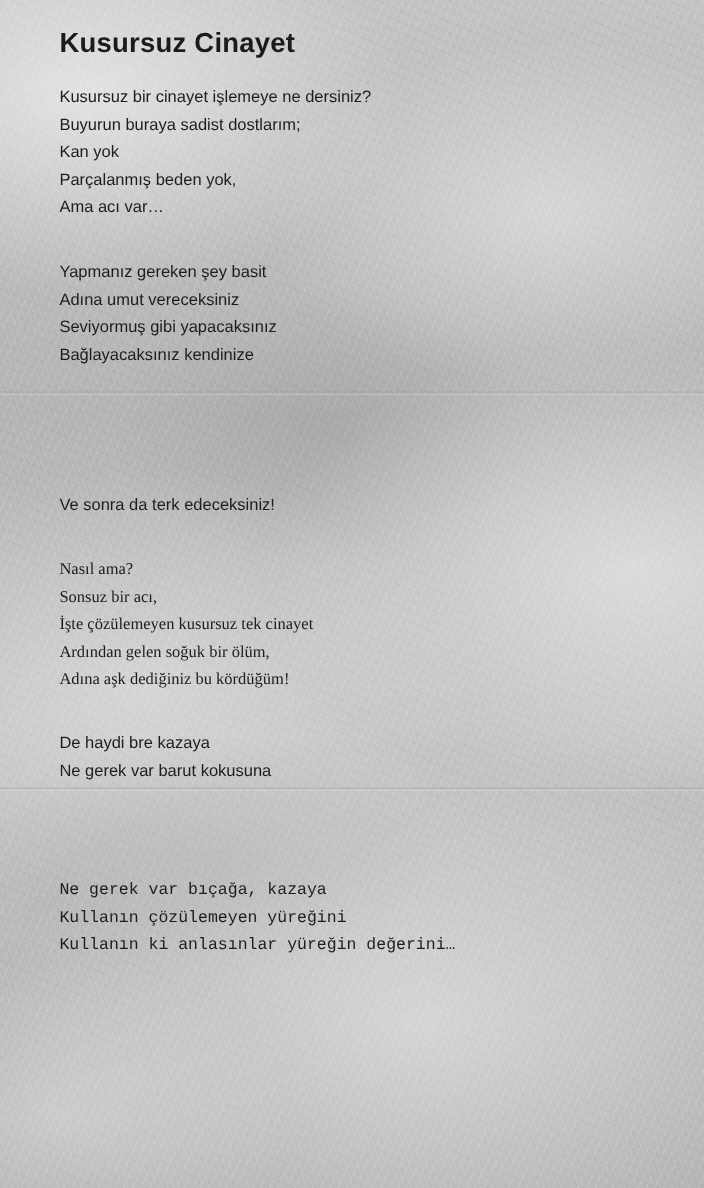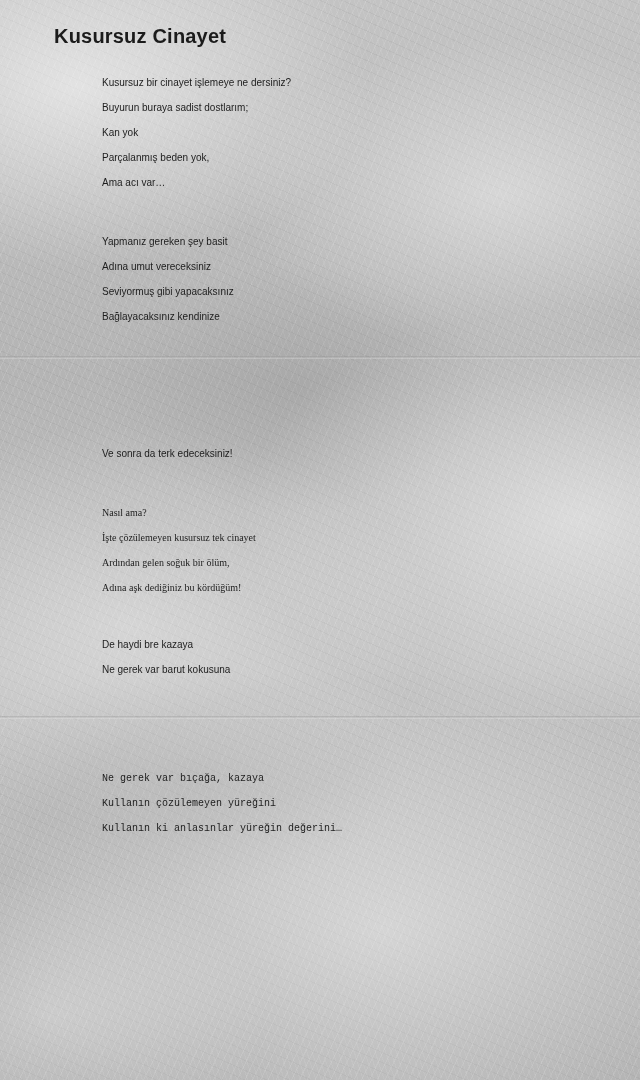--- a/index.html
+++ b/index.html
@@ -47,37 +47,36 @@
   }
   .seam.s1 { top: 356px; }
   .seam.s2 { top: 716px; }
 
   .poem-inner {
     position: relative;
     padding: 18px 40px 0 54px;
   }
 
   #poem-title {
-    font-size: 20px;
+    font-size: 25px;
     font-weight: bold;
     color: #1b1b1b;
     letter-spacing: 0.2px;
     margin: 6px 0 22px 0;
     line-height: 1.2;
   }
 
   .stanza {
     margin: 0 0 30px 0;
   }
   .line {
-    font-size: 10px;
+    font-size: 15px;
     color: #1d1d1d;
     line-height: 25px;
     white-space: pre;
-    margin-left: 48px;
   }
 
   
   .stanza.g0 { margin-bottom: 34px; }
   .stanza.g1 { margin-bottom: 112px; }
   .stanza.g2 { margin-bottom: 34px; }
   .stanza.g3 { margin-bottom: 32px; font-family: Liberation Serif, serif; }
   .stanza.g4 { margin-bottom: 84px; }
   .stanza.g5 { margin-bottom: 0; font-family: Liberation Mono, monospace; }
 
@@ -116,20 +115,21 @@
       <div class="line">Seviyormuş gibi yapacaksınız</div>
       <div class="line">Bağlayacaksınız kendinize</div>
     </div>
 
     <div class="stanza g2">
       <div class="line">Ve sonra da terk edeceksiniz!</div>
     </div>
 
     <div class="stanza g3">
       <div class="line">Nasıl ama?</div>
+      <div class="line">Sonsuz bir acı,</div>
       <div class="line">İşte çözülemeyen kusursuz tek cinayet</div>
       <div class="line">Ardından gelen soğuk bir ölüm,</div>
       <div class="line">Adına aşk dediğiniz bu kördüğüm!</div>
     </div>
 
     <div class="stanza g4">
       <div class="line">De haydi bre kazaya</div>
       <div class="line">Ne gerek var barut kokusuna</div>
     </div>
 

